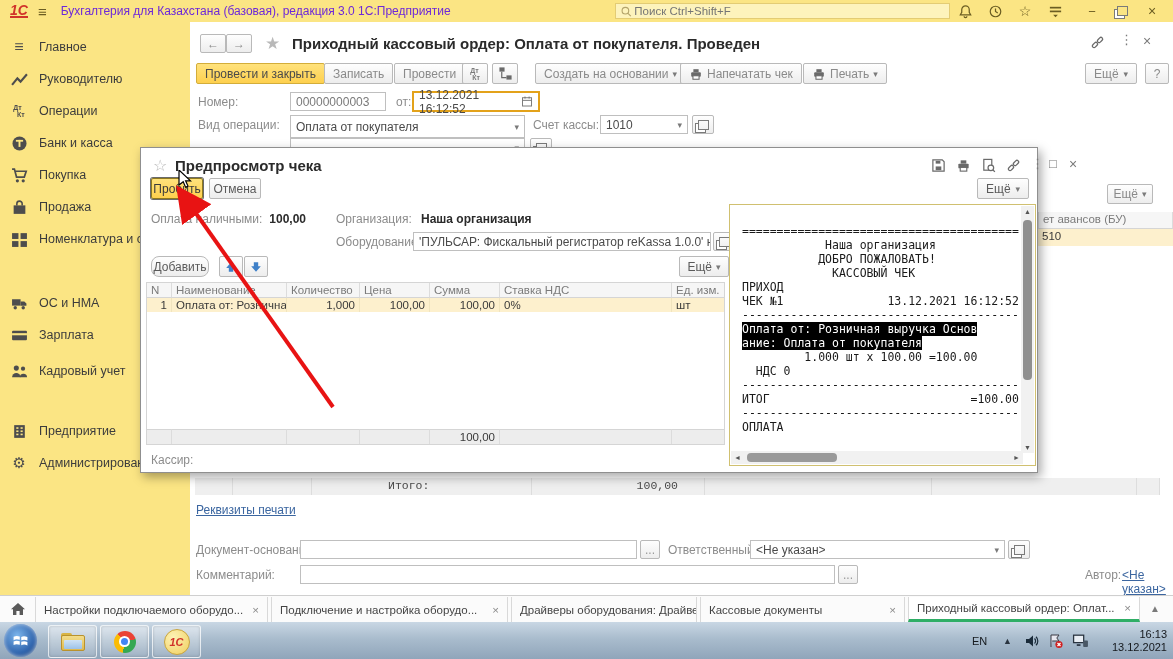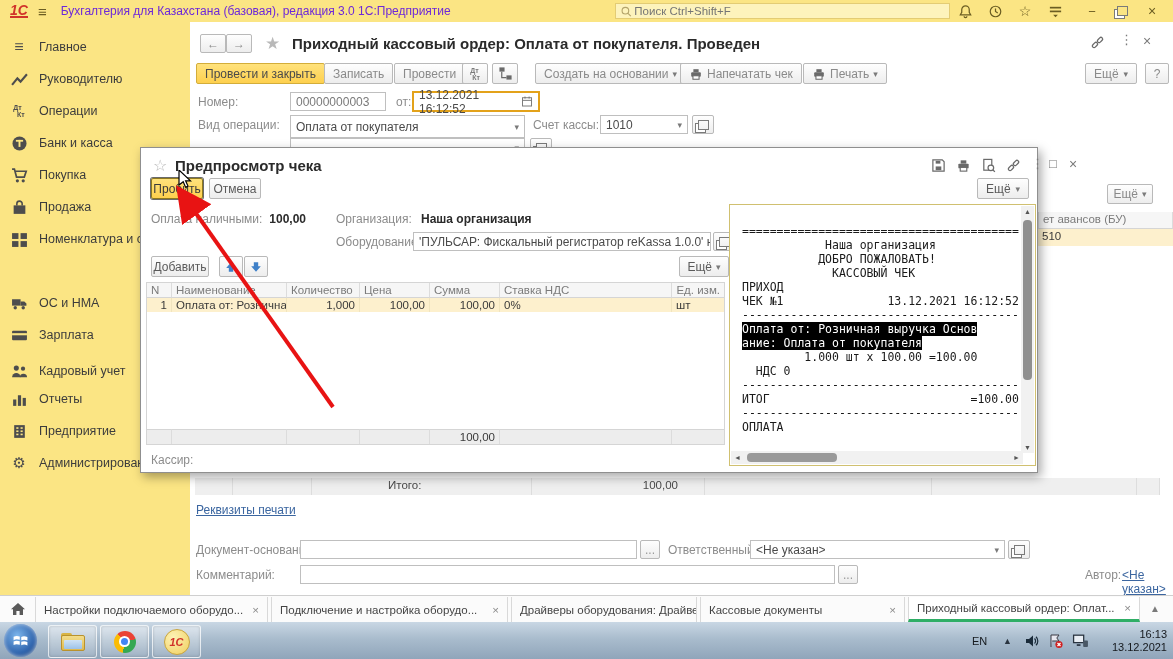--- a/index.html
+++ b/index.html
@@ -36,21 +36,21 @@
   .dialog{left:140px;top:147px;width:898px;height:326px;background:#fff;border:1px solid #8f8f8f;
           box-shadow:3px 4px 10px rgba(0,0,0,.35);z-index:10;}
   .tgrid{display:grid;grid-template-columns:25px 115px 73px 70px 70px 172px 52px;}
   .th{background:#f6f6f6;border-right:1px solid #dcdcdc;border-bottom:1px solid #d5d5d5;color:#7b7b7b;
       font-size:11.5px;padding:1px 4px;white-space:nowrap;overflow:hidden;}
   .td{padding:1px 4px;font-size:11.5px;white-space:nowrap;overflow:hidden;border-right:1px solid #f0e4be;}
   .tf{background:#ededed;border-right:1px solid #dcdcdc;border-top:1px solid #d5d5d5;font-size:11.5px;padding:1px 4px;}
   .num{text-align:right;}
   .receipt{font-family:"DejaVu Sans Mono",monospace;font-size:11.5px;line-height:14px;white-space:pre;color:#1a1a1a;}
   .rhl{background:#000;color:#fff;}
-  .igrid{display:grid;grid-template-columns:38px 79px 220px 173px 227px 205px 23px;}
+  .igrid{display:grid;grid-template-columns:38px 79px 220px 173px 227px 205px 23px;font-family:Liberation Mono, monospace;}
   .icell{background:#efefef;border-right:1px solid #dddddd;font-size:11.5px;color:#4a4a4a;padding:1px 4px;}
   
   .tabsbar{left:0;top:595px;width:1173px;height:27px;background:#fbfbfb;border-top:1px solid #cfcfcf;z-index:6;}
   .tab{position:absolute;top:1px;height:25px;display:flex;align-items:center;border-right:1px solid #d9d9d9;
        border-left:1px solid #d9d9d9;padding:0 8px;box-sizing:border-box;font-size:11.5px;color:#444;white-space:nowrap;overflow:hidden;cursor:pointer;}
   .tab .x{margin-left:auto;color:#8a8a8a;padding-left:8px;}
   .tab.active{border-bottom:3px solid #2fae66;background:#fff;}
   
   .taskbar{left:0;top:622px;width:1173px;height:37px;background:linear-gradient(#c9d7e4,#a9bccd 45%,#90a5ba);z-index:6;}
   .tk-btn{position:absolute;top:3px;width:47px;height:31px;border:1px solid rgba(255,255,255,.65);border-radius:3px;
@@ -306,28 +306,20 @@
         <span class="side-lbl">Зарплата</span>
       </div>
     <div class="side-item" style="top:334px">
         <span class="side-ico">
           <svg class="ic" width="17" height="17">
             <use href="#i-people"></use>
           </svg>
         </span>
         <span class="side-lbl">Кадровый учет</span>
       </div>
-    <div class="side-item" style="top:362px">
-        <span class="side-ico">
-          <svg class="ic" width="17" height="17">
-            <use href="#i-chart"></use>
-          </svg>
-        </span>
-        <span class="side-lbl">Отчеты</span>
-      </div>
     <div class="side-item" style="top:394px">
         <span class="side-ico">
           <svg class="ic" width="17" height="17">
             <use href="#i-building"></use>
           </svg>
         </span>
         <span class="side-lbl">Предприятие</span>
       </div>
     <div class="side-item" style="top:426px">
         <span class="side-ico" style="font-size:15px;">⚙</span>
@@ -485,21 +477,21 @@
     <span class="abs lbl" style="left:10px;top:64px;">Оплата наличными:</span>
     <span class="abs" style="left:115px;top:64px;width:50px;text-align:right;font-weight:bold;color:#2b2b2b;">100,00</span>
     <span class="abs lbl" style="left:195px;top:64px;">Организация:</span>
     <span class="abs" style="left:280px;top:64px;font-weight:bold;color:#2b2b2b;">Наша организация</span>
     <span class="abs lbl" style="left:195px;top:87px;">Оборудование:</span>
     <span class="abs inp" style="left:272px;top:84px;width:298px;height:19px;overflow:hidden;white-space:nowrap;">'ПУЛЬСАР: Фискальный регистратор reKassa 1.0.0' на</span>
     <span class="abs btn" style="left:572px;top:84px;width:22px;height:19px;padding:0;">
         <span class="sq2"></span>
       </span>
 
-    <span class="abs btn" style="left:10px;top:108px;width:58px;height:21px;color:#5a5a5a;">Добавить</span>
+    <span class="abs btn" style="left:10px;top:108px;width:58px;height:21px;color:#5a5a5a;border-radius:8px;">Добавить</span>
     <span class="abs btn" style="left:78px;top:108px;width:24px;height:21px;padding:0;">
         <svg class="ic" width="14" height="14">
           <use href="#i-uparr"></use>
         </svg>
       </span>
     <span class="abs btn" style="left:103px;top:108px;width:24px;height:21px;padding:0;">
         <svg class="ic" width="14" height="14">
           <use href="#i-dnarr"></use>
         </svg>
       </span>
@@ -509,21 +501,21 @@
       </span>
 
     <div class="abs" style="left:5px;top:134px;width:579px;height:163px;border:1px solid #d5d5d5;">
       <div class="tgrid">
         <span class="th">N</span>
         <span class="th">Наименование</span>
         <span class="th">Количество</span>
         <span class="th">Цена</span>
         <span class="th">Сумма</span>
         <span class="th">Ставка НДС</span>
-        <span class="th" style="border-right:0;text-align:right;">Ед. изм.</span>
+        <span class="th" style="border-right:0;">Ед. изм.</span>
       </div>
       <div class="tgrid" style="background:#fdf0cd;">
         <span class="td num">1</span>
         <span class="td">Оплата от: Розничная вы...</span>
         <span class="td num">1,000</span>
         <span class="td num">100,00</span>
         <span class="td num">100,00</span>
         <span class="td">0%</span>
         <span class="td" style="border-right:0;">шт</span>
       </div>

